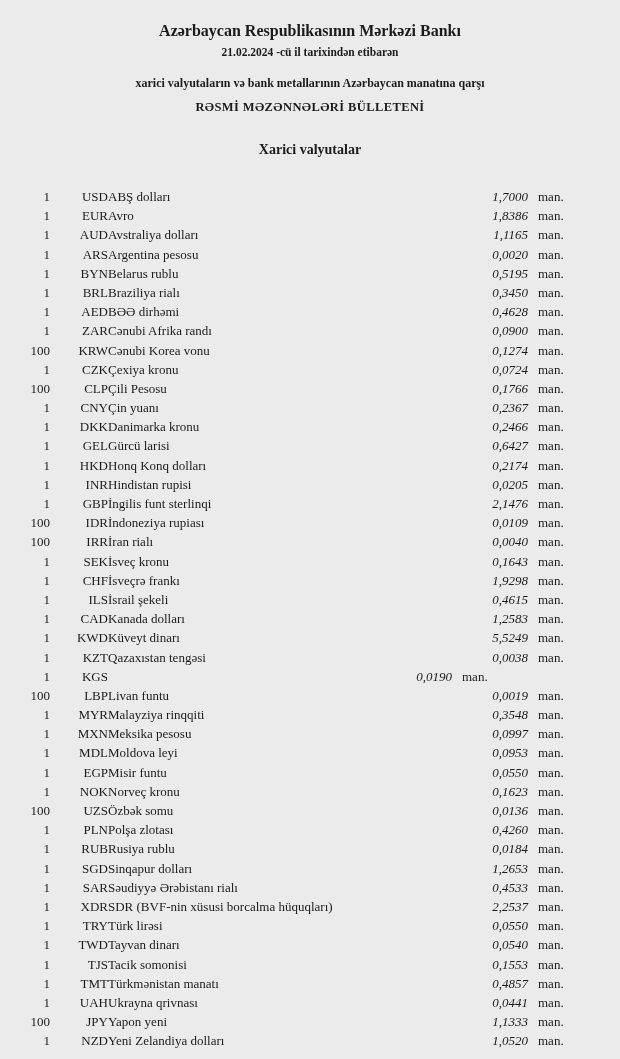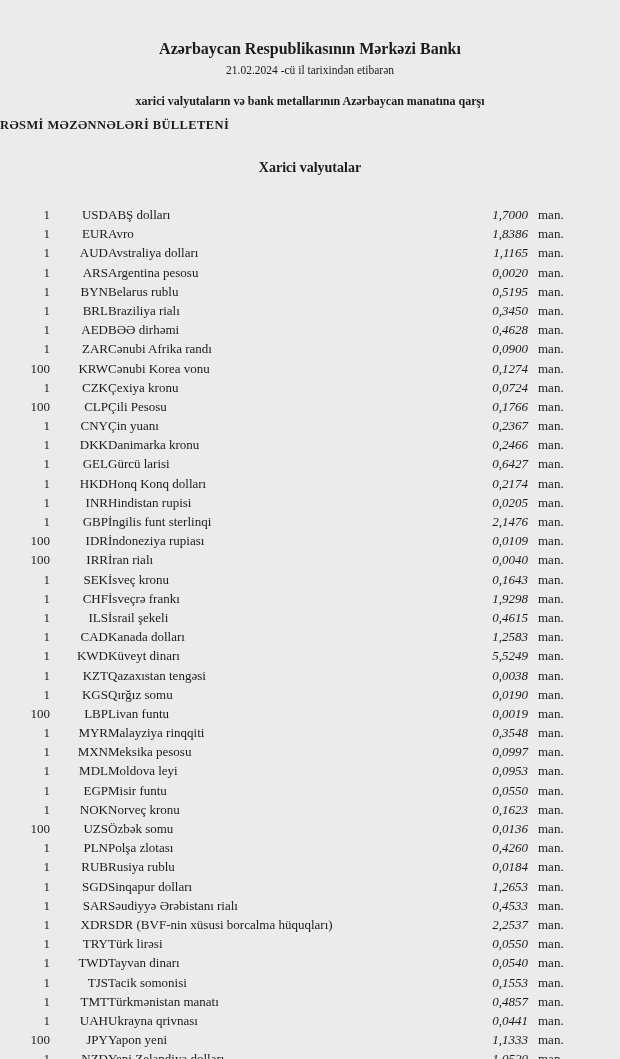--- a/index.html
+++ b/index.html
@@ -11,42 +11,42 @@
     height: 1059px;
     background: #ebebeb;
     font-family: "Liberation Serif", "DejaVu Serif", serif;
     color: #1b1b1b;
     overflow: hidden;
   }
   .page {
     box-sizing: border-box;
     width: 620px;
     height: 1059px;
-    padding-top: 40px;
+    padding-top: 22px;
   }
   .hdr-title {
     text-align: center;
     font-weight: bold;
     font-size: 16px;
     line-height: 18px;
   }
   .hdr-date {
     text-align: center;
-    font-weight: normal;
+    font-weight: bold;
     font-size: 11.5px;
     margin-top: 6px;
   }
   .hdr-sub {
     text-align: center;
     font-weight: bold;
     font-size: 12px;
     margin-top: 18px;
   }
   .hdr-bulletin {
-    text-align: left;
+    text-align: center;
     font-weight: bold;
     font-size: 12.5px;
     margin-top: 9px;
     letter-spacing: 0.4px;
   }
   .section-title {
     text-align: center;
     font-weight: bold;
     font-size: 14px;
     margin-top: 27px;
@@ -294,21 +294,20 @@
     <span class="cell-qty">1</span>
     <span class="cell-code">KZT</span>
     <span class="cell-name">Qazaxıstan tengəsi</span>
     <span class="cell-rate">0,0038</span>
     <span class="cell-unit">man.</span>
   </div>
 
   <div class="row">
     <span class="cell-qty">1</span>
     <span class="cell-code">KGS</span>
-    <span class="cell-name">Qırğız somu</span>
     <span class="cell-rate">0,0190</span>
     <span class="cell-unit">man.</span>
   </div>
 
   <div class="row">
     <span class="cell-qty">100</span>
     <span class="cell-code">LBP</span>
     <span class="cell-name">Livan funtu</span>
     <span class="cell-rate">0,0019</span>
     <span class="cell-unit">man.</span>

